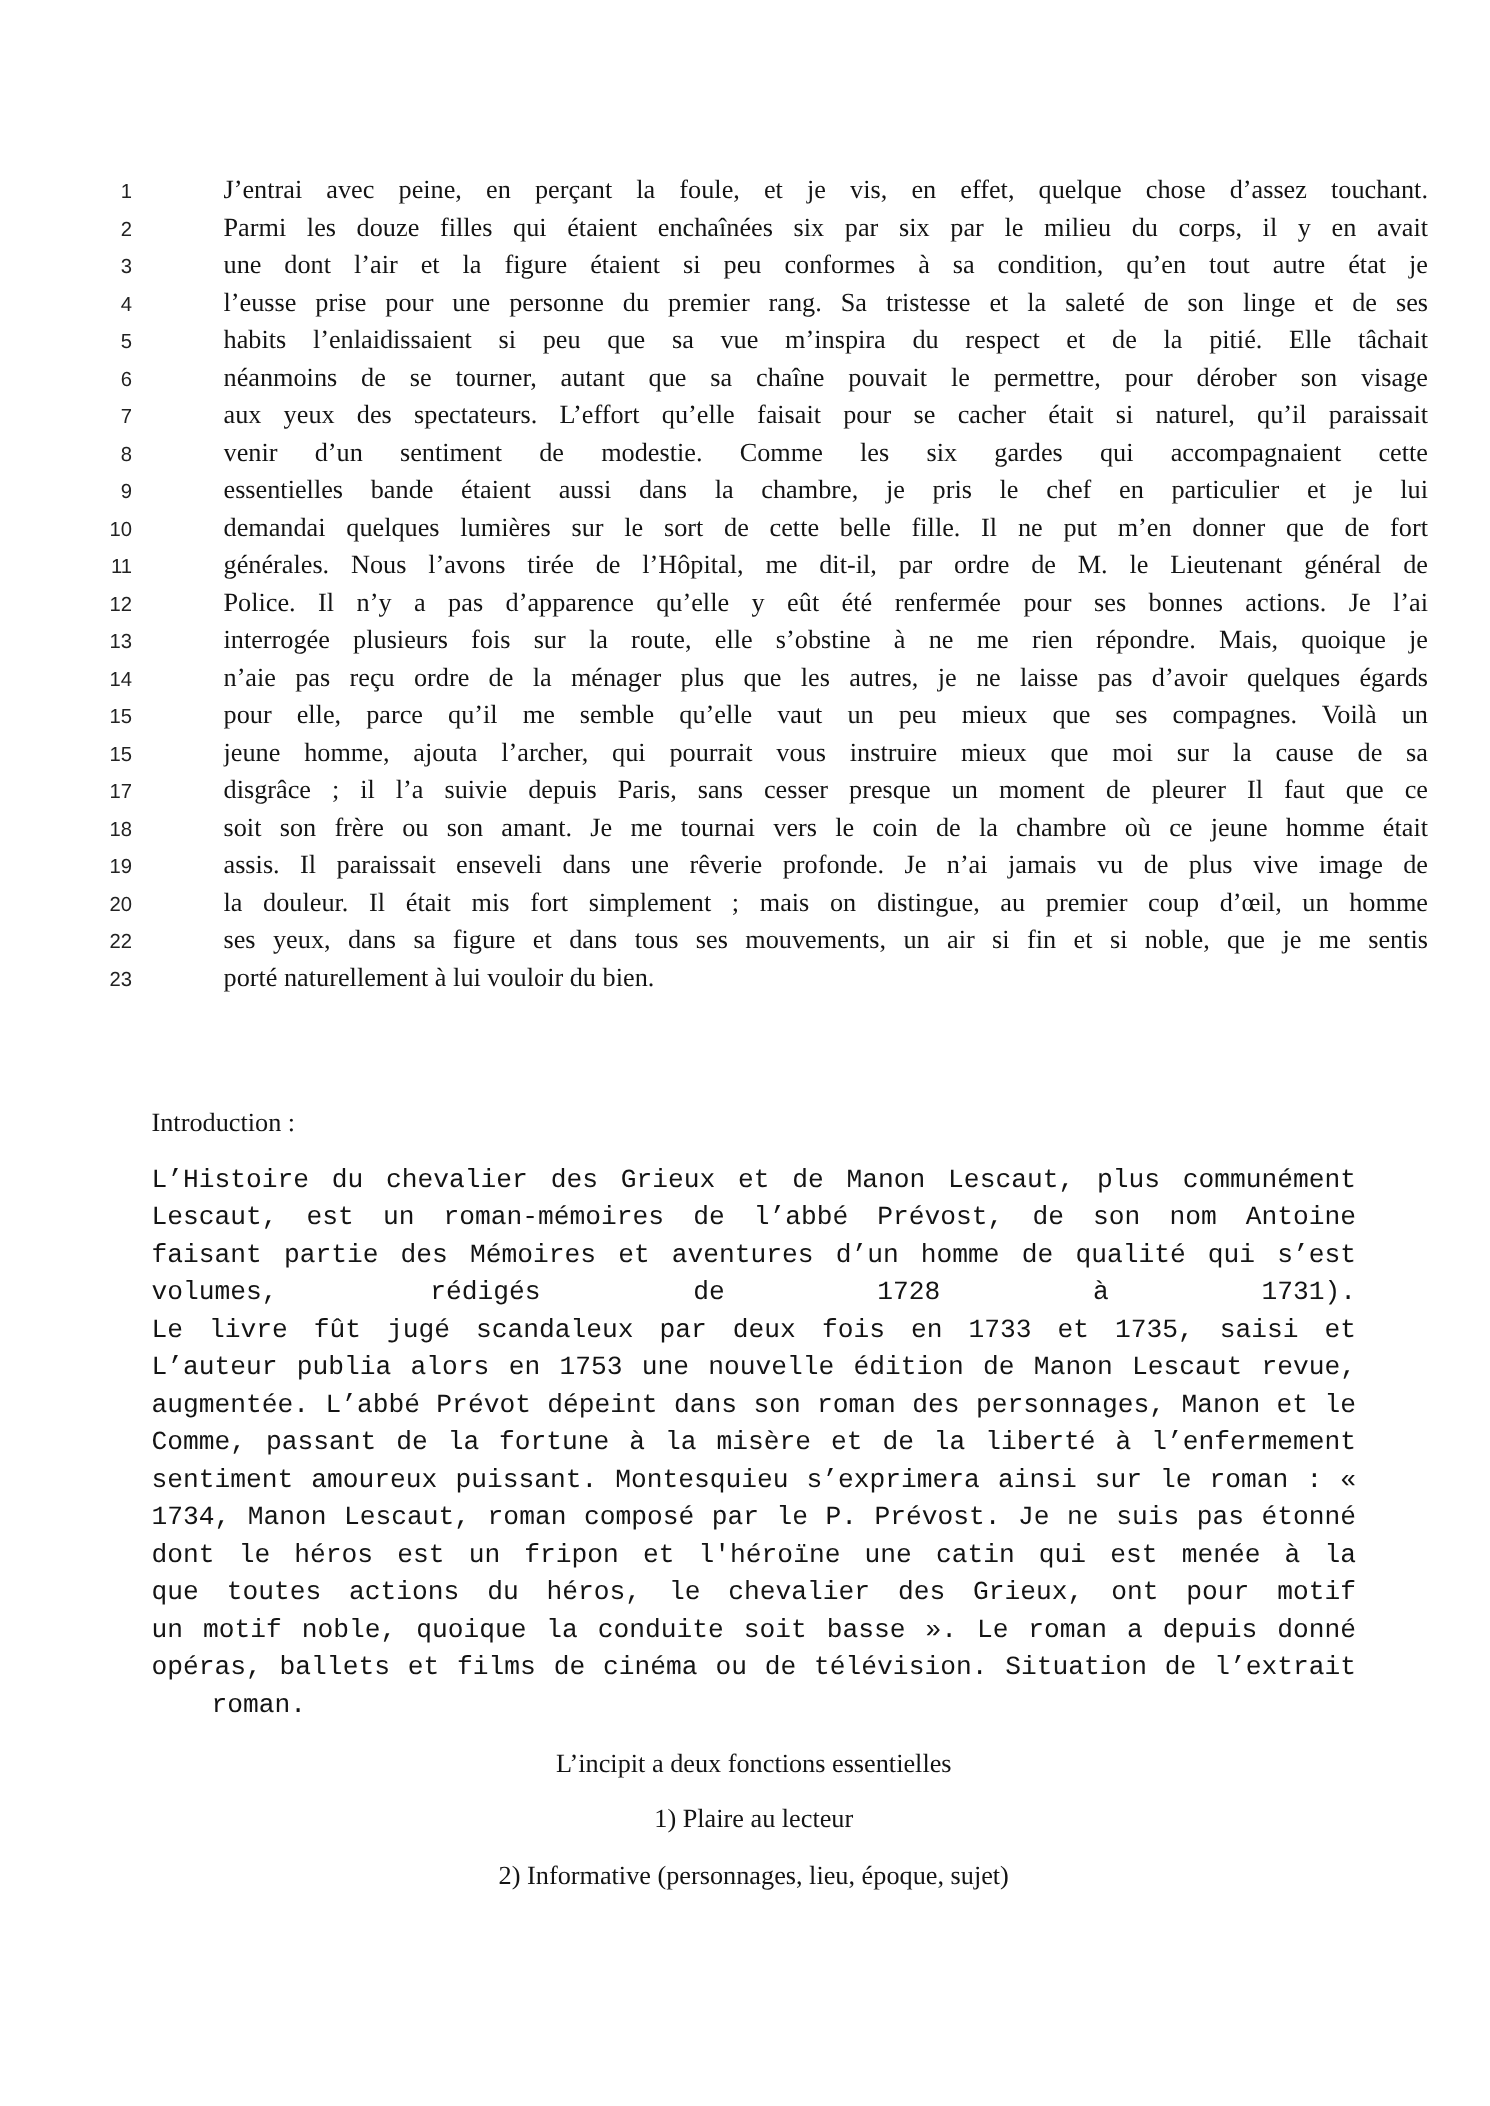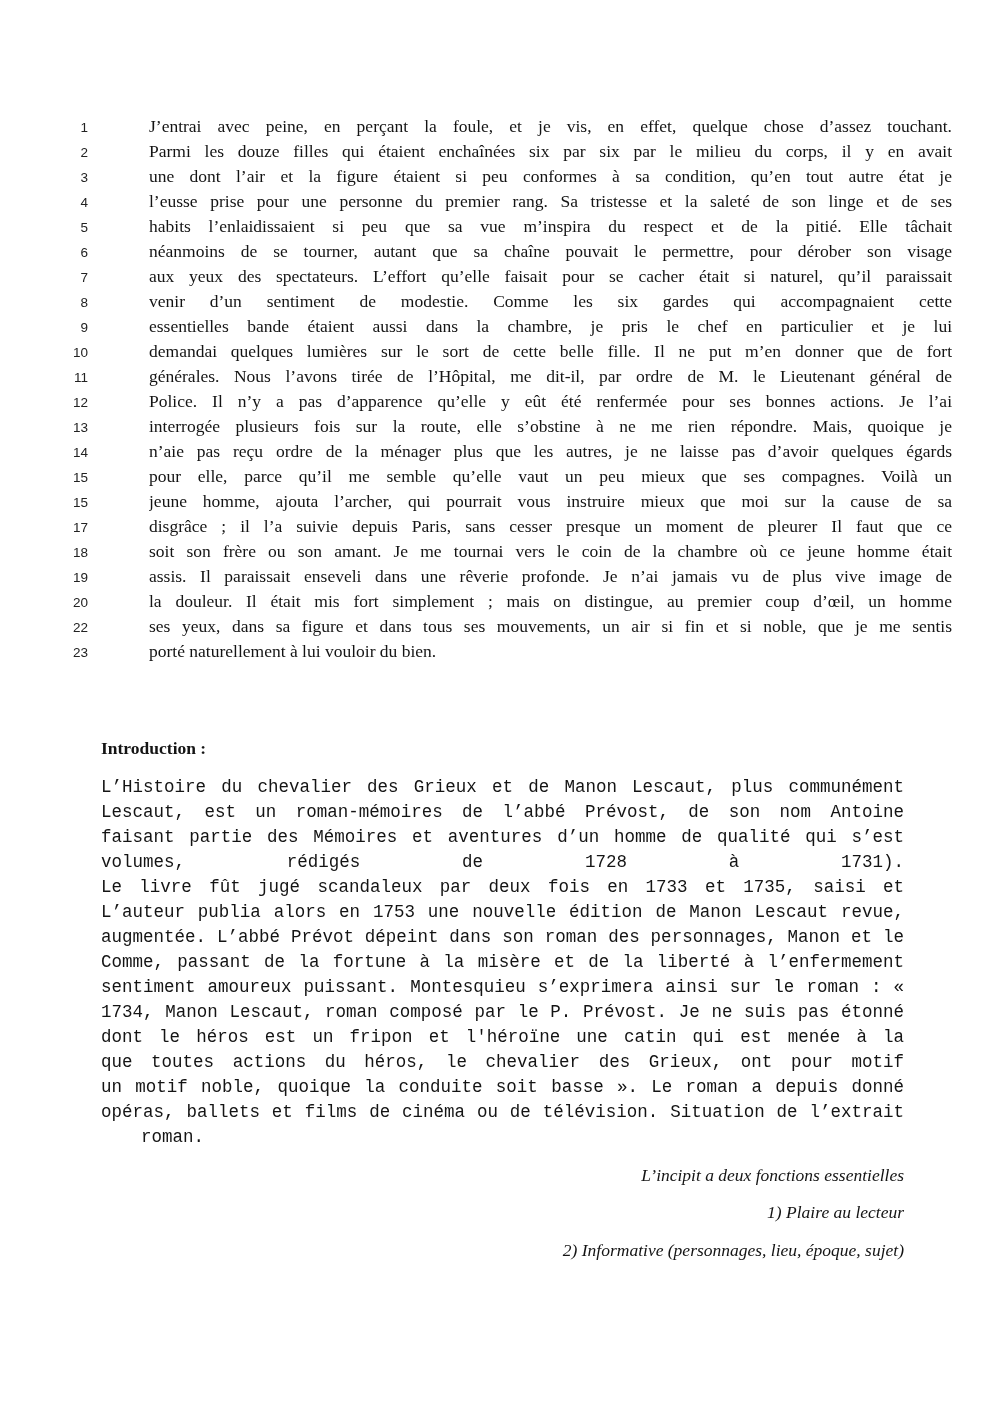--- a/index.html
+++ b/index.html
@@ -52,38 +52,37 @@
   
   .intro {
     position: absolute;
     top: 736px;
     left: 101px;
     width: 803px;
     font-size: 17.5px;
     line-height: 25px;
   }
   .intro-heading {
-    font-weight: bold;
+    font-weight: normal;
     margin: 0 0 14px 0;
     line-height: 25px;
   }
   .ipara { margin: 0 0 12.5px 0; }
   .iline {
     height: 25px;
     overflow: hidden;
     text-align: justify;
     text-align-last: justify;
     font-family: Liberation Mono, monospace;
   }
   .ipara div.iline:last-of-type { text-align-last: left; margin-left: 40px; }
   .iblock {
     margin: 0 0 12.5px 0;
     line-height: 25px;
-    text-align: right;
-    font-style: italic;
+    text-align: center;
   }
 </style>
 </head>
 <body>
 
 <div class="page">
 
   <div class="excerpt">
 
       <div class="xrow">

